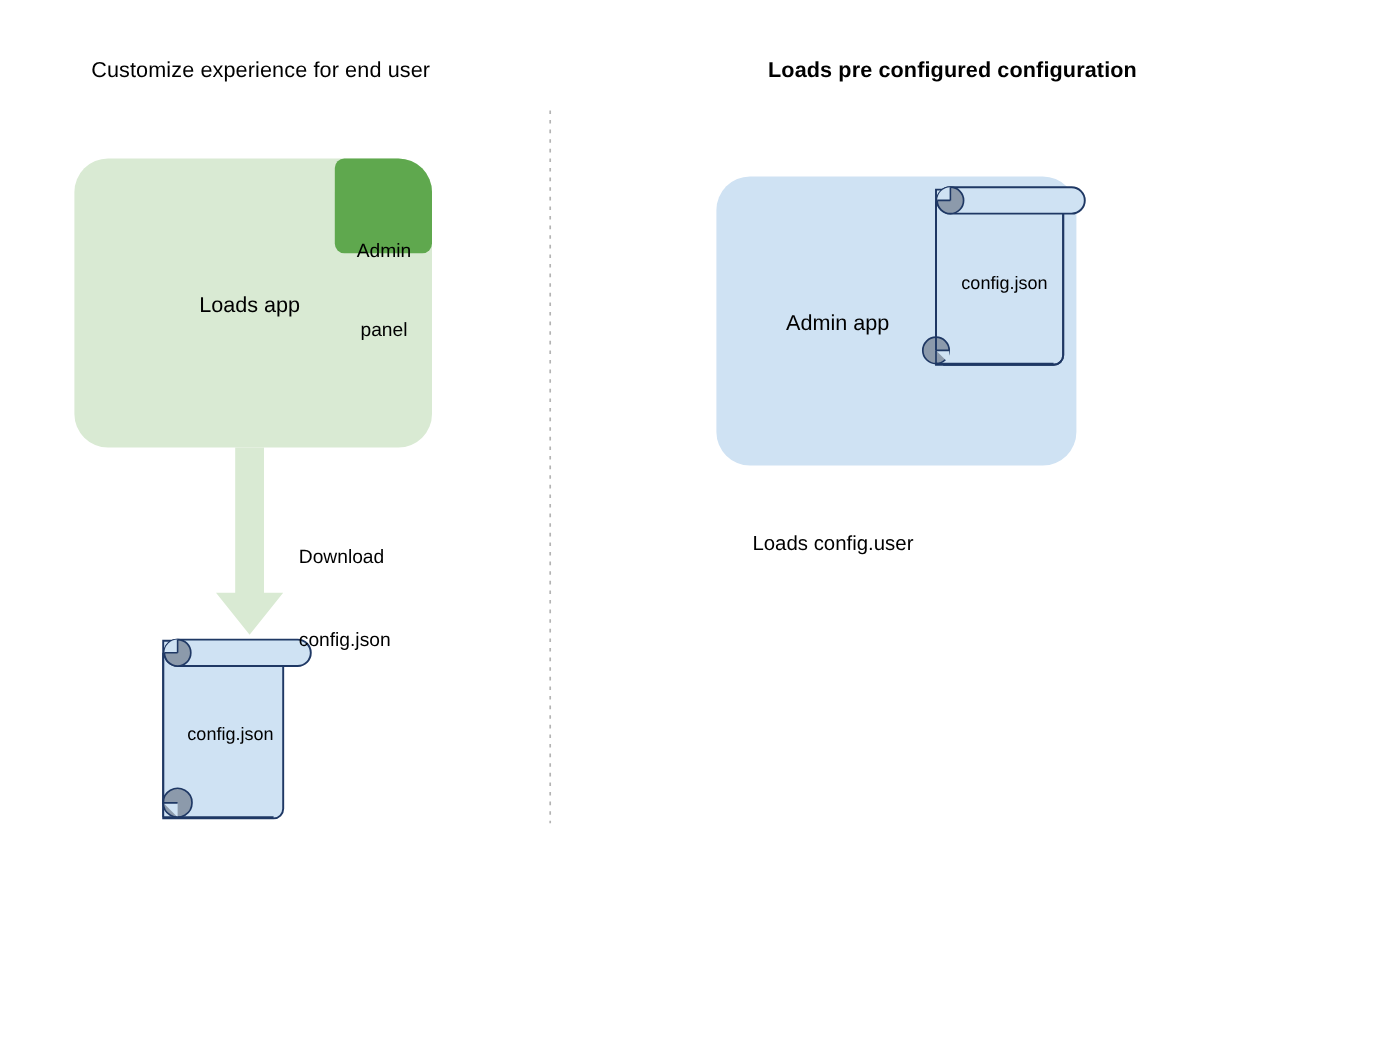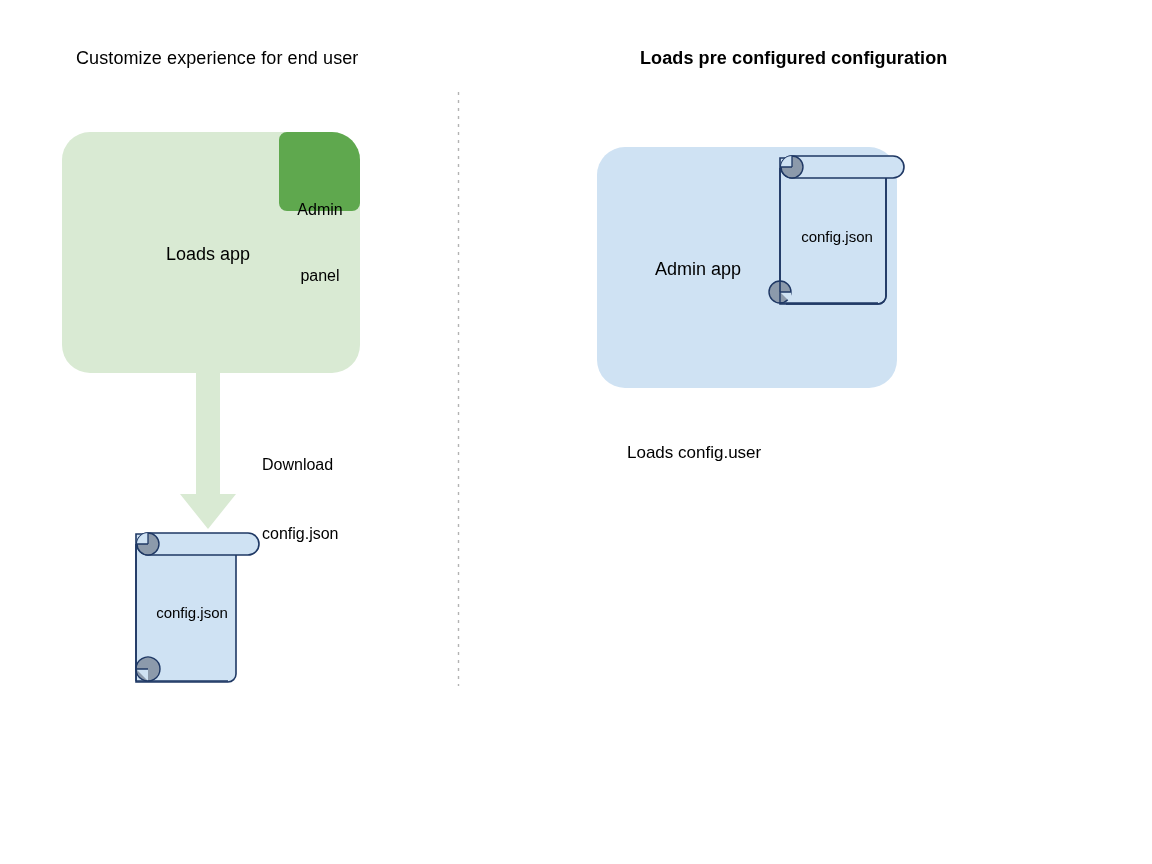--- a/index.html
+++ b/index.html
@@ -161,21 +161,21 @@
 
   <div class="lbl title" style="left:640px; top:48px;font-weight:bold;">Loads pre configured configuration</div>
 
   <div class="lbl panel-text" style="left:281px; top:155px; width:78px;">
     <div>Admin</div>
     <div>panel</div>
   </div>
 
   <div class="lbl boxtext" style="left:166px; top:244px;">Loads app</div>
 
-  <div class="lbl arrow-text" style="left:262px; top:409px;">
+  <div class="lbl arrow-text" style="left:249px; top:409px;">
     <div>Download</div>
     <div>config.json</div>
   </div>
 
   <div class="lbl doc-text" style="left:136px; top:604px; width:112px;">config.json</div>
 
   <div class="lbl boxtext" style="left:655px; top:259px;">Admin app</div>
 
   <div class="lbl doc-text" style="left:781px; top:228px; width:112px;">config.json</div>
 

